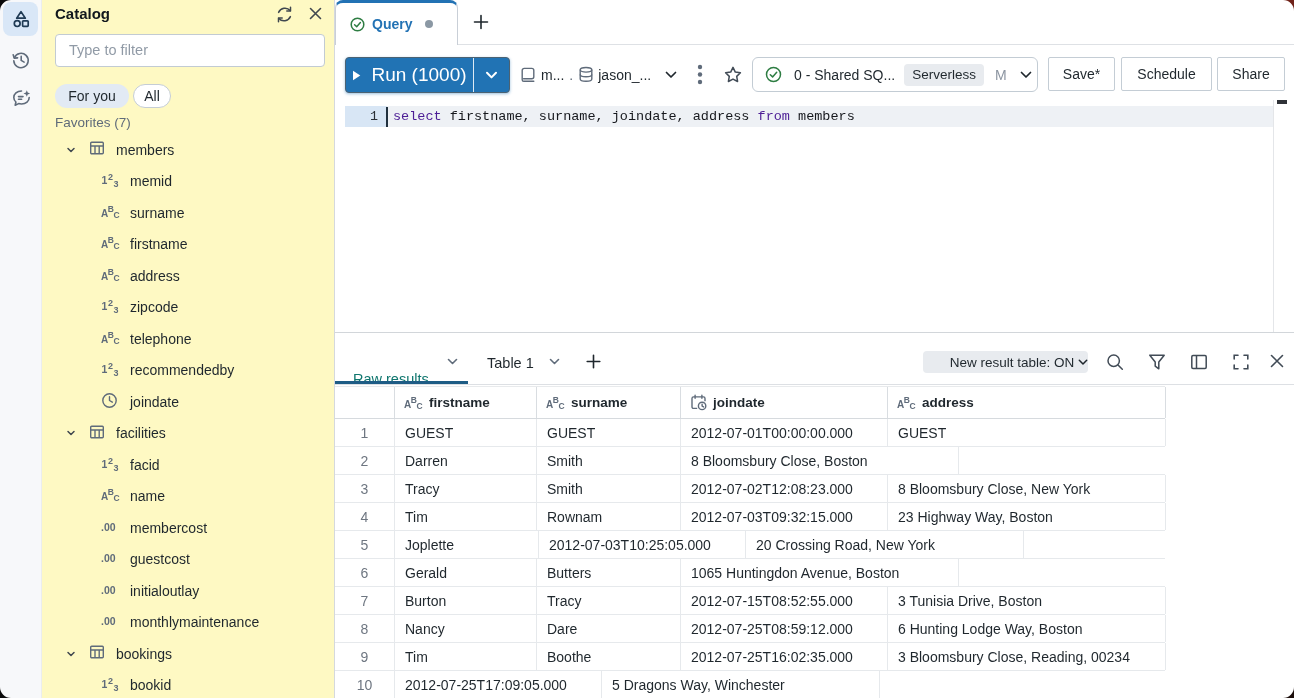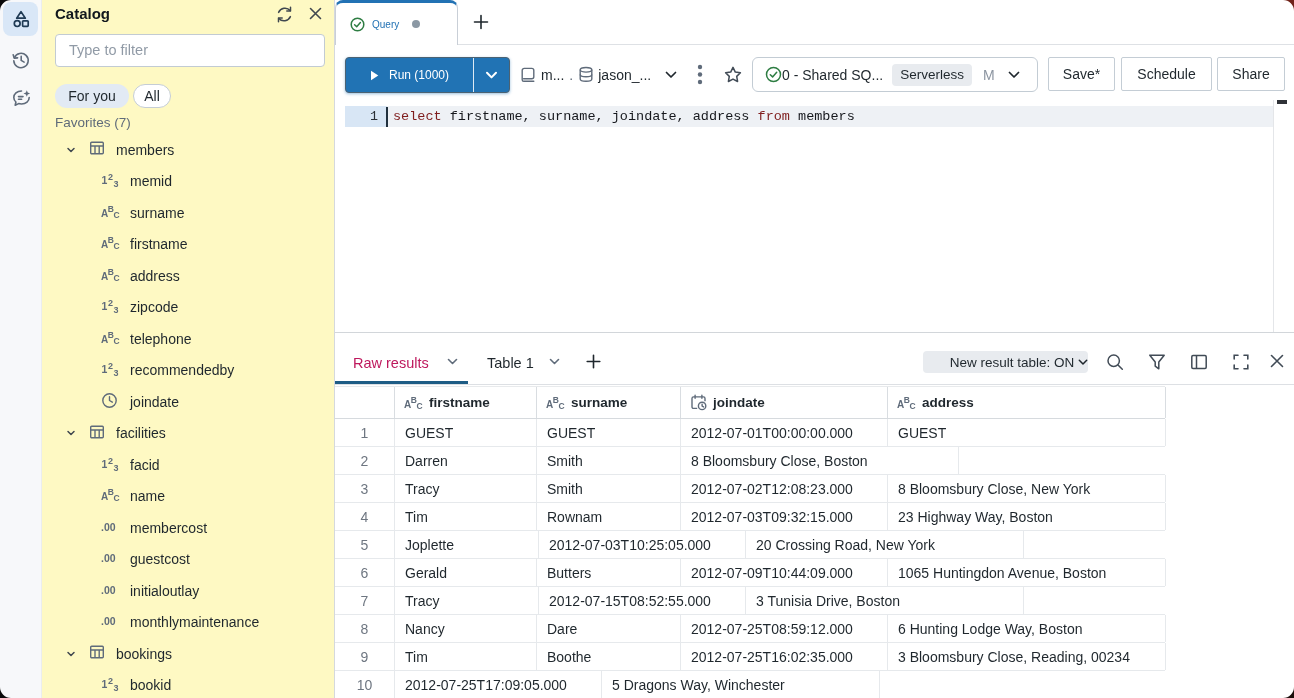--- a/index.html
+++ b/index.html
@@ -28,50 +28,50 @@
 .trow .chev{margin-left:24px;}
 .trow .tico{margin-left:13px;margin-right:11px;}
 .trow .cico{margin-left:59px;margin-right:10px;width:19px;flex:0 0 19px;}
 
 
 #main{position:absolute;left:335px;top:0;width:959px;height:698px;background:#fff;}
 
 
 #tab{position:absolute;left:0;top:0;width:123px;height:45px;background:#fff;border:1px solid #C9CFD7;border-top:3px solid #2272B4;border-bottom:none;border-radius:8px 8px 0 0;display:flex;align-items:center;}
 #tabLine{position:absolute;left:123px;top:44px;width:836px;height:1px;background:#DEE1E5;}
-#tabTxt{font-size:10px;font-weight:400;color:#2272B4;margin-left:7px;}
+#tabTxt{font-size:14px;font-weight:700;color:#2272B4;margin-left:7px;}
 #tabDot{width:8px;height:8px;border-radius:50%;background:#8B98A4;margin-left:13px;}
 #plusTab{position:absolute;left:138px;top:14px;}
 
 
 #runBtn{position:absolute;left:10px;top:57px;width:165px;height:36px;border-radius:4px;background:#2173B4;border:1px solid #4C6272;box-shadow:0 1px 3px rgba(34,114,180,.45);display:flex;}
-#runMain{width:128px;display:flex;align-items:center;justify-content:center;color:#fff;font-size:12px;border-right:1px solid rgba(255,255,255,.85);}
+#runMain{width:128px;display:flex;align-items:center;justify-content:center;color:#fff;font-size:19px;border-right:1px solid rgba(255,255,255,.85);}
 #runChev{flex:1;display:flex;align-items:center;justify-content:center;}
 .tsel{position:absolute;top:57px;height:35px;display:flex;align-items:center;font-size:14px;color:#1F272D;}
 #whBox{position:absolute;left:417px;top:57px;width:286px;height:35px;border:1px solid #C3CCD4;border-radius:6px;display:flex;align-items:center;white-space:nowrap;overflow:hidden;font-size:14px;}
 .btn{position:absolute;top:57px;height:34px;border:1px solid #C4CDD5;border-radius:2px;background:#fff;display:flex;align-items:center;justify-content:center;font-size:14px;color:#1F272D;}
 #btnSave{left:713px;width:67px;}
 #btnSched{left:786px;width:91px;}
 #btnShare{left:882px;width:68px;}
 
 
 #editor{position:absolute;left:0;top:100px;width:959px;height:232px;background:#fff;}
 #gutHL{position:absolute;left:10px;top:6px;width:41.5px;height:21px;background:#D8E6F5;}
 #lineHL{position:absolute;left:51.5px;top:6px;width:886.5px;height:21px;background:#EEF1F5;}
 #lineNum{position:absolute;left:10px;top:6px;width:33px;height:21px;line-height:21px;text-align:right;font-family:"Liberation Mono",monospace;font-size:13.4px;color:#2B3137;}
 #cursor{position:absolute;left:51px;top:6.5px;width:2px;height:20px;background:#20303E;}
 #code{position:absolute;left:58px;top:6px;height:21px;line-height:21px;font-family:"Liberation Mono",monospace;font-size:13.5px;color:#16181D;white-space:pre;}
-#code .kw{color:#7f1d1d;}
+#code .kw{color:#4c1d95;}
 #scrollLine{position:absolute;left:938px;top:0;width:1px;height:232px;background:#E4E6E9;}
 #ovDash{position:absolute;left:942px;top:0px;width:10px;height:4px;background:#2F3237;}
 #edBottom{position:absolute;left:0;top:332px;width:959px;height:1px;background:#D2D6DA;}
 
 
 #results{position:absolute;left:0;top:333px;width:959px;height:365px;background:#fff;}
-#rawTxt{position:absolute;left:18px;top:22px;font-size:14.5px;color:#be185d;}
+#rawTxt{position:absolute;left:18px;top:38px;font-size:14.5px;color:#0f766e;}
 #rawChev{position:absolute;left:112px;top:25px;}
 #tbl1Txt{position:absolute;left:152px;top:22px;font-size:14.5px;color:#1F272D;}
 #tbl1Chev{position:absolute;left:214px;top:25px;}
 #plusRes{position:absolute;left:251px;top:21px;}
 #underline{position:absolute;left:0;top:48px;width:133px;height:3.5px;background:#1E5C85;}
 #resLine{position:absolute;left:0;top:51px;width:959px;height:1px;background:#DDE0E4;}
 #pillNew{position:absolute;left:588px;top:18px;width:165px;height:22px;background:#E8EBEF;border-radius:4px;display:flex;align-items:center;justify-content:flex-end;font-size:13.5px;color:#1F272D;}
 .rico{position:absolute;top:20px;}
 
 
@@ -344,21 +344,21 @@
     </svg>
 <svg class="abs" style="left:389px;top:66px" width="18" height="17" viewBox="0 0 18 17" fill="none" stroke="#414B56" stroke-width="1.5" stroke-linejoin="round">
       <path d="M9 1.4 L11.3 6.1 L16.4 6.8 L12.7 10.4 L13.6 15.5 L9 13.1 L4.4 15.5 L5.3 10.4 L1.6 6.8 L6.7 6.1 Z"></path>
     </svg>
 
 <div id="whBox">
   <svg style="margin-left:12px" width="17" height="17" viewBox="0 0 17 17" fill="none">
     <circle cx="8.5" cy="8.5" r="7" stroke="#2E7D43" stroke-width="1.5"></circle>
     <path d="M5.3 8.7 L7.6 10.9 L11.7 6.3" stroke="#2E7D43" stroke-width="1.5" stroke-linecap="round" stroke-linejoin="round"></path>
   </svg>
-  <span style="margin-left:0">0 - Shared SQ...</span>
+  <span style="margin-left:12px">0 - Shared SQ...</span>
   <span style="margin-left:9px;background:#E8EBEF;border-radius:4px;height:22px;display:flex;align-items:center;padding:0 8px;font-size:13.5px">Serverless</span>
   <span style="margin-left:11px;color:#8C95A1">M</span>
   <svg width="12" height="8" viewBox="0 0 12 8" fill="none" stroke="#1F272D" stroke-width="1.7" stroke-linecap="round" stroke-linejoin="round" style="margin-left:13px">
         <path d="M1.5 1.5 L6 6 L10.5 1.5"></path>
       </svg>
 </div>
 <div class="btn" id="btnSave">Save*</div>
 <div class="btn" id="btnSched">Schedule</div>
 <div class="btn" id="btnShare">Share</div>
 
@@ -479,25 +479,25 @@
 <div class="drow">
           <div class="dcell num c0">5</div>
           <div class="dcell c2">Joplette</div>
           <div class="dcell c3">2012-07-03T10:25:05.000</div>
           <div class="dcell c4">20 Crossing Road, New York</div>
         </div>
 <div class="drow">
           <div class="dcell num c0">6</div>
           <div class="dcell c1">Gerald</div>
           <div class="dcell c2">Butters</div>
-          <div class="dcell c3">2012-07-09T10:44:09.000</div>
           <div class="dcell c4">1065 Huntingdon Avenue, Boston</div>
         </div>
 <div class="drow">
           <div class="dcell num c0">7</div>
+          <div class="dcell c1">Burton</div>
           <div class="dcell c2">Tracy</div>
           <div class="dcell c3">2012-07-15T08:52:55.000</div>
           <div class="dcell c4">3 Tunisia Drive, Boston</div>
         </div>
 <div class="drow">
           <div class="dcell num c0">8</div>
           <div class="dcell c1">Nancy</div>
           <div class="dcell c2">Dare</div>
           <div class="dcell c3">2012-07-25T08:59:12.000</div>
           <div class="dcell c4">6 Hunting Lodge Way, Boston</div>

